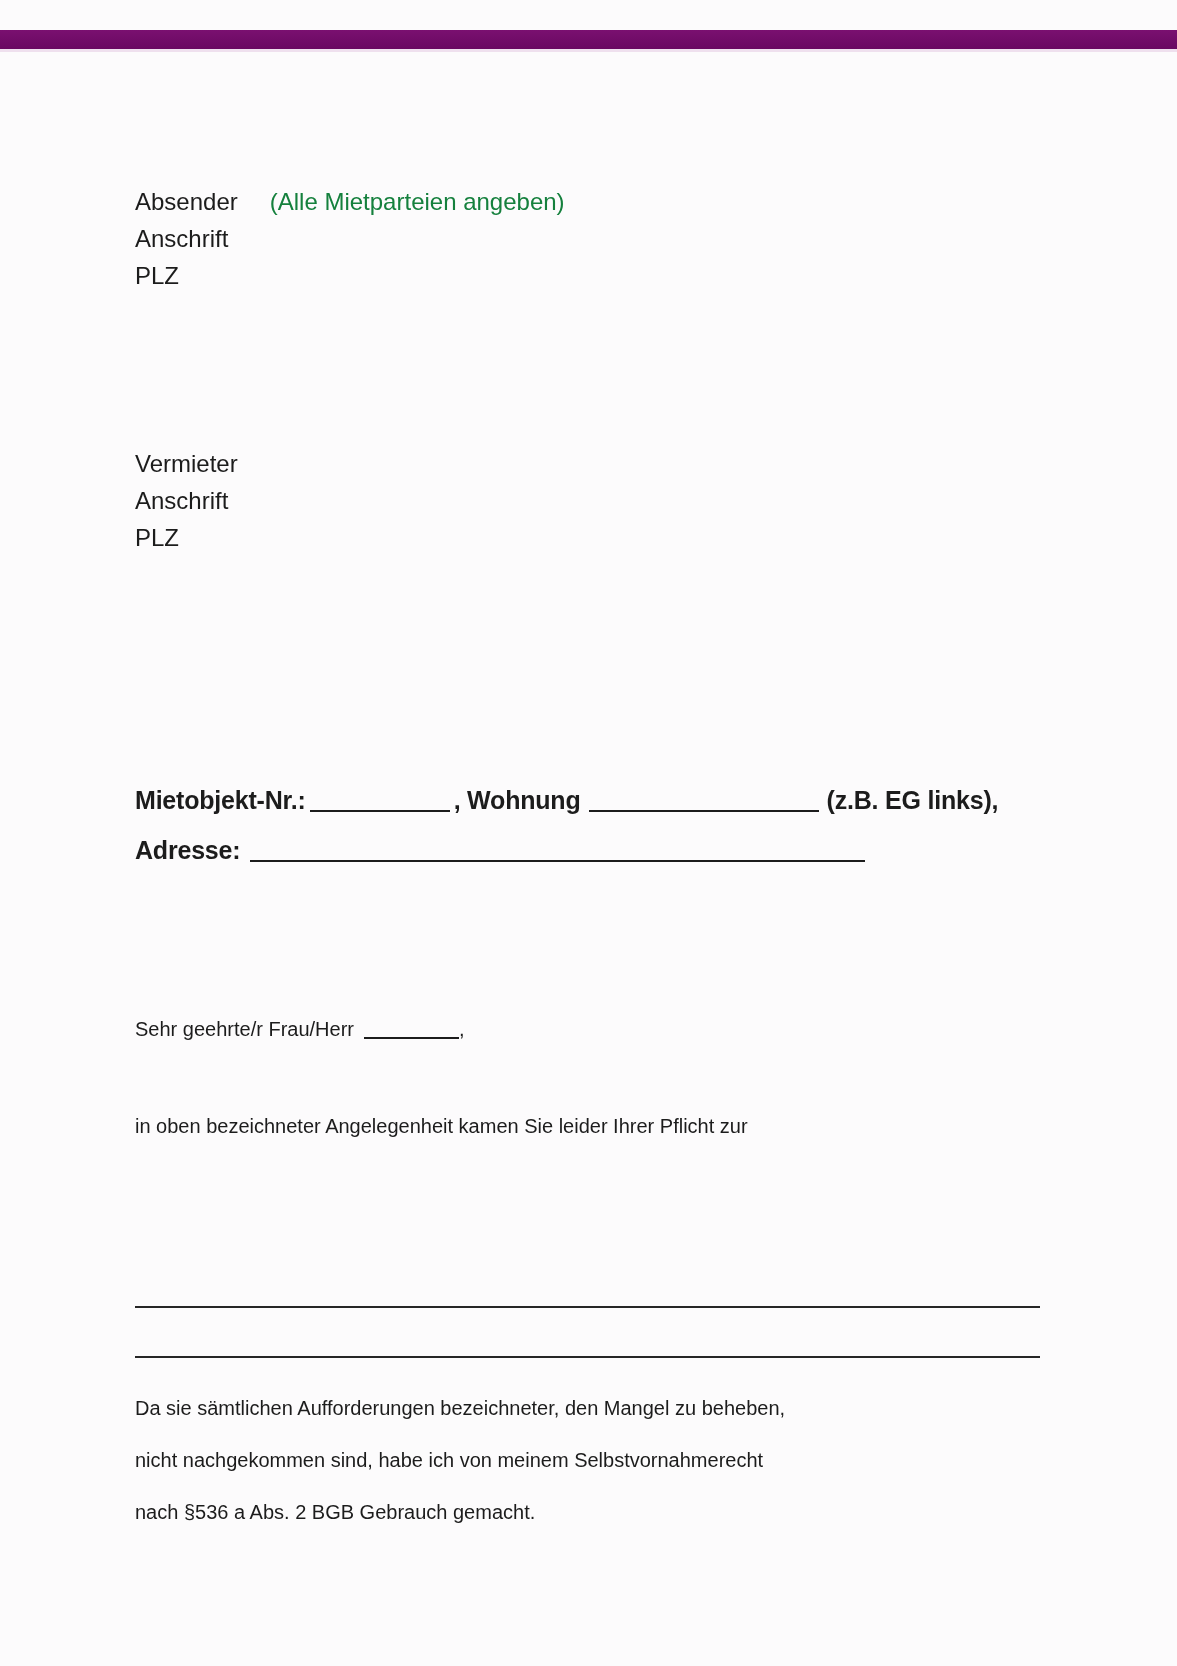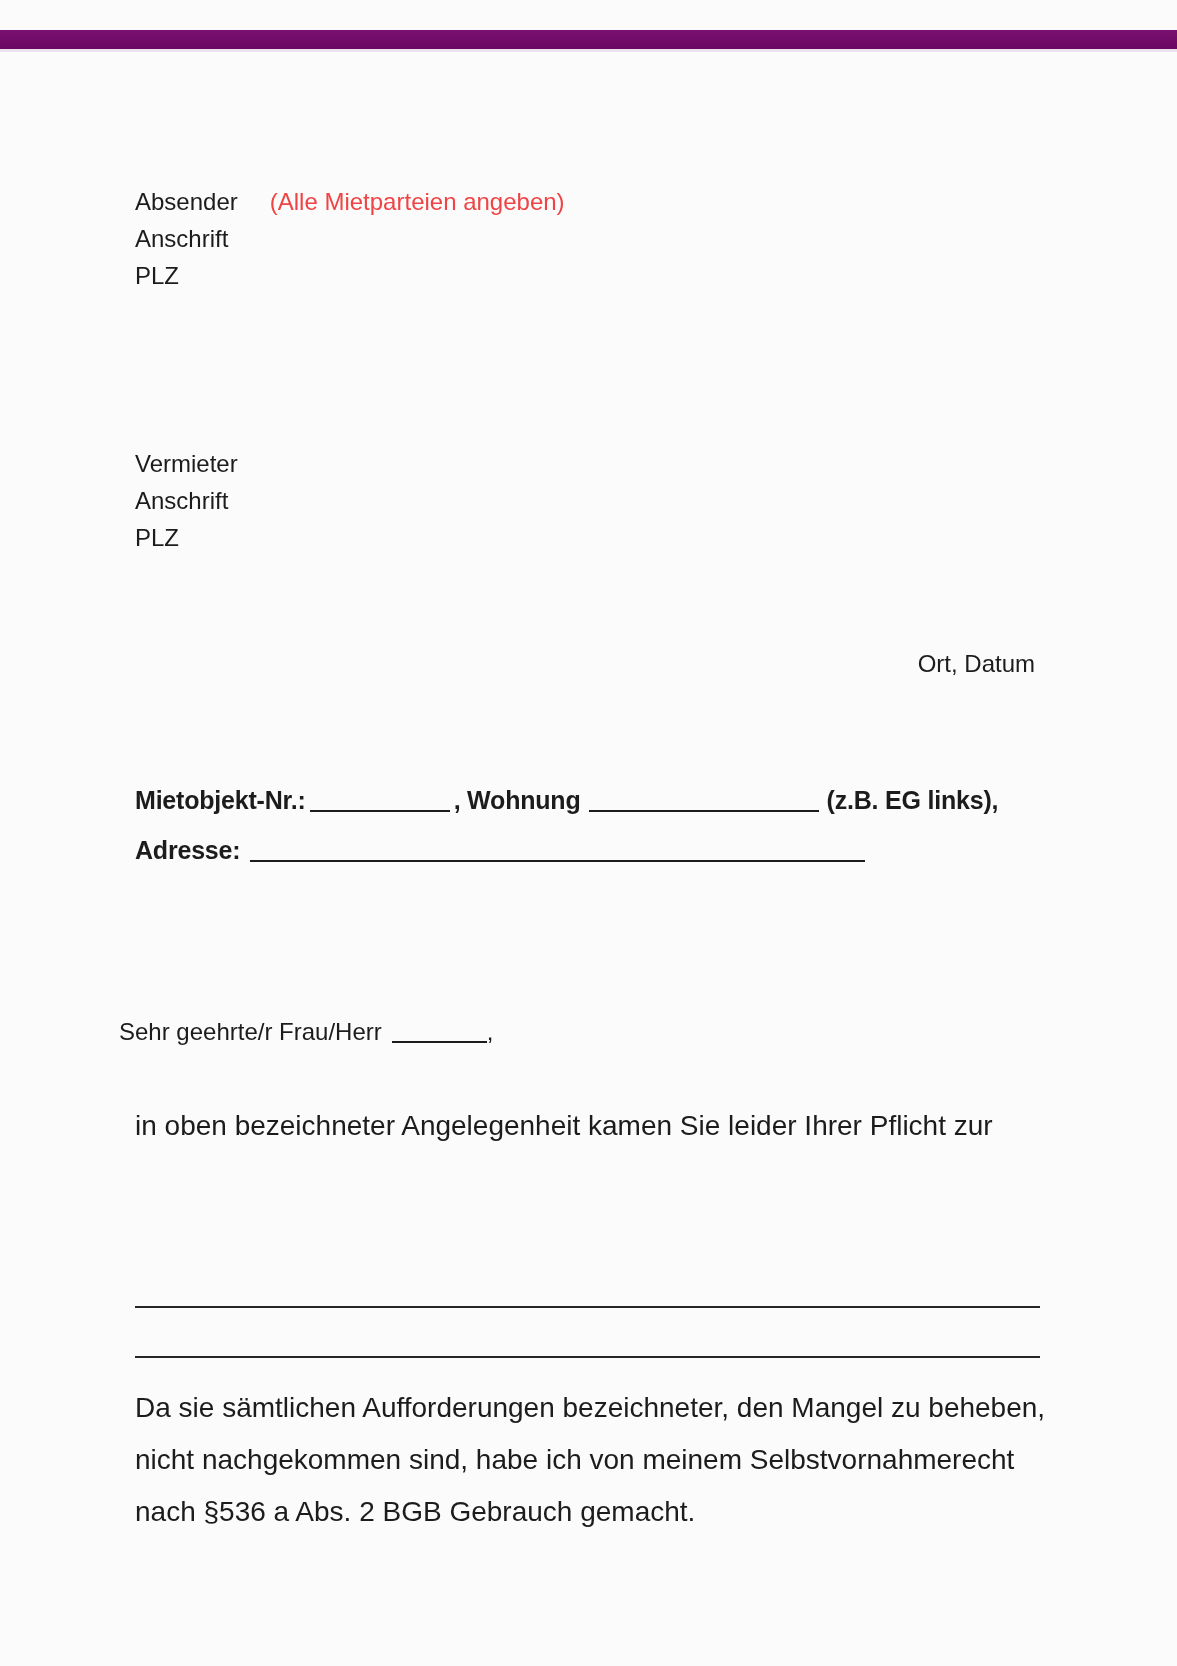--- a/index.html
+++ b/index.html
@@ -22,21 +22,21 @@
     top: 30px;
     left: 0;
     width: 100%;
     height: 19px;
     background: linear-gradient(#7a1070, #690861);
     border-bottom: 3px solid #efe0ee;
   }
   .block { position: absolute; left: 135px; }
   .line { font-size: 24px; line-height: 37px; }
   .note {
-    color: #ef4444;
+    color: #15803d;
     margin-left: 32px;
   }
   .date-line {
     position: absolute;
     left: 135px;
     width: 900px;
     text-align: right;
     font-size: 24px;
     top: 650px;
   }
@@ -48,30 +48,30 @@
     font-weight: 700;
     letter-spacing: -0.2px;
     white-space: nowrap;
     margin-top: 24px;
   }
   .ref-line   { top: 762px; }
   .addr-line  { top: 812px; }
   .subject-line { top: 862px; white-space: normal; }
   .salutation {
     position: absolute;
-    left: 119px;
+    left: 135px;
     top: 1018px;
-    font-size: 24px;
+    font-size: 20px;
     white-space: nowrap;
   }
   .para {
     position: absolute;
     left: 135px;
     width: 960px;
-    font-size: 28px;
+    font-size: 20px;
     line-height: 52px;
   }
   .para-1 { top: 1100px; }
   .para-2 { top: 1382px; }
   .blank {
     display: inline-block;
     height: 12px;
     border-bottom: 2px solid #1c1c1c;
     position: relative;
     top: 3px;
@@ -104,21 +104,20 @@
     <div class="line">Anschrift</div>
     <div class="line">PLZ</div>
   </div>
 
   <div class="block" style="top:445px;">
     <div class="line">Vermieter</div>
     <div class="line">Anschrift</div>
     <div class="line">PLZ</div>
   </div>
 
-  <div class="date-line">Ort, Datum</div>
 
   <div class="bold-line ref-line">
     <span>Mietobjekt-Nr.:</span><span class="blank w140"></span><span>, Wohnung</span><span class="blank w230"></span><span>(z.B. EG links),</span>
   </div>
 
   <div class="bold-line addr-line">
     <span>Adresse:</span><span class="blank w615"></span>
   </div>
 
 

